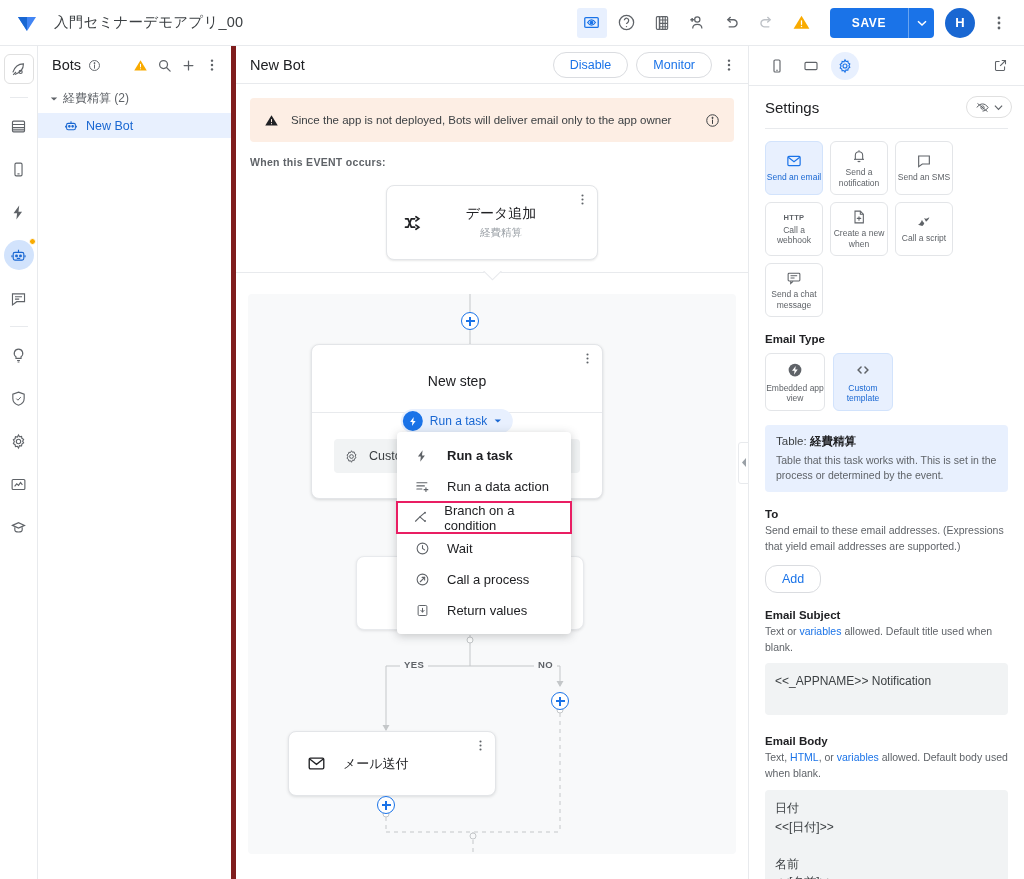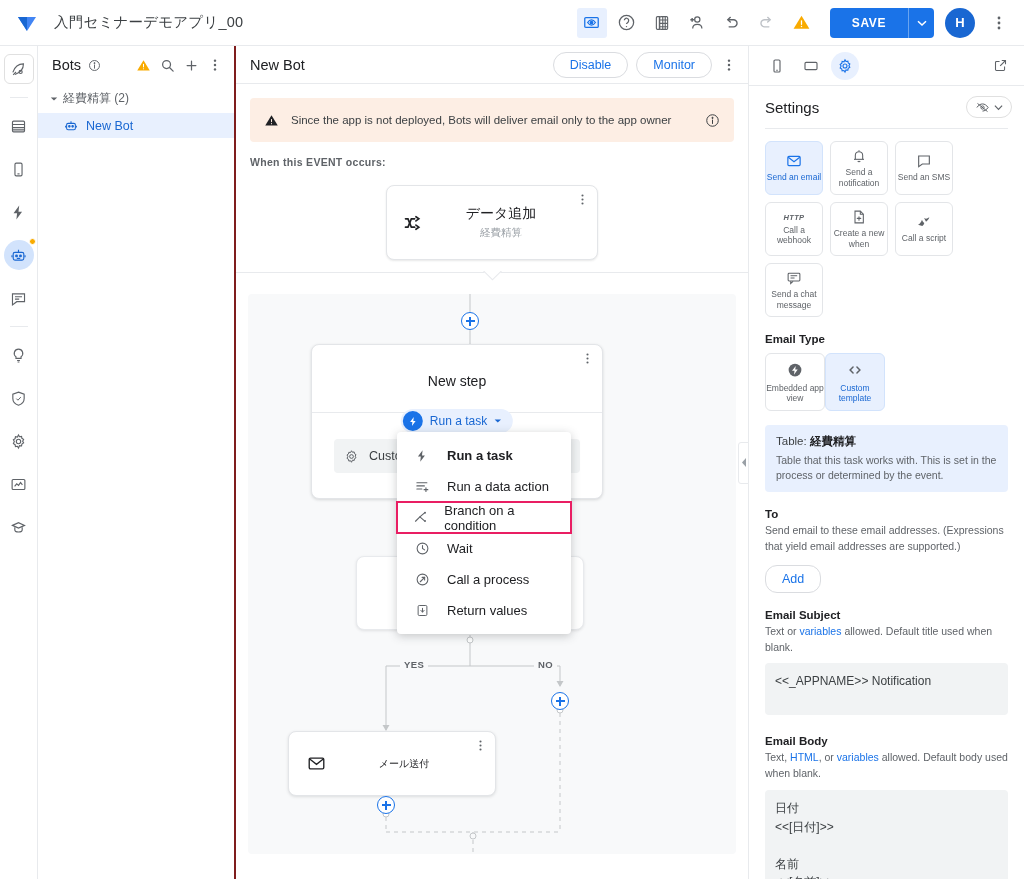--- a/index.html
+++ b/index.html
@@ -58,21 +58,21 @@
   .rail-item.boxed { border: 1px solid #e0e0e0; background:#fff; }
   .rail-item.sel { background: #d2e3fc; color: #1967d2; border-radius: 50%; }
   .rail-dot {
     position: absolute; top: -2px; right: -2px; width: 7px; height: 7px;
     border-radius: 50%; background: #f9ab00; border: 1px solid #fff;
   }
   .rail-sep { width: 18px; height: 1px; background: #e8eaed; margin: 0 0 13px 0; }
 
   
   .bots {
-    width: 198px; flex: 0 0 198px; background: #fff; border-right: 2px solid #7f1d1d;
+    width: 198px; flex: 0 0 198px; background: #fff; border-right: 5px solid #7f1d1d;
     display: flex; flex-direction: column;
   }
   .bots-head { height: 38px; display: flex; align-items: center; padding: 0 8px 0 14px; gap: 2px; }
   .bots-title { font-size: 14.5px; color: #202124; }
   .bots-info { margin-left: 5px; color: #5f6368; display: flex; align-items: center; }
   .bots-head-spacer { flex: 1; }
   .bh-icon { width: 22px; height: 22px; display:flex; align-items:center; justify-content:center; color:#5f6368; cursor:pointer; }
   .bots-group {
     display: flex; align-items: center; gap: 5px; padding: 6px 10px 6px 12px;
     font-size: 12px; color: #5f6368; cursor: pointer;
@@ -170,21 +170,21 @@
     margin: 26px 22px 0 22px; height: 34px; background: #f1f3f4; border-radius: 4px;
     display: flex; align-items: center; padding: 0 10px; gap: 10px; color:#5f6368; cursor:pointer;
   }
   .select-text { font-size: 12.5px; color: #3c4043; flex: 1; }
 
   .mail-card {
     position: absolute; background:#fff; border: 1px solid #e3e5e8; border-radius: 8px;
     box-shadow: 0 1px 3px rgba(60,64,67,.15); display:flex; align-items:center;
   }
   .mail-ico { width: 54px; display:flex; align-items:center; justify-content:center; color:#202124; }
-  .mail-title { flex:1; text-align:center; font-size: 10px; color:#202124; padding-right: 30px; }
+  .mail-title { flex:1; text-align:left; font-size: 13px; color:#202124; padding-right: 30px; }
 
   .branch-label {
     position: absolute; font-size: 9.5px; font-weight: 700; color: #5f6368;
     letter-spacing: .4px; background: #f8f9fa; padding: 0 4px; z-index: 3;
   }
   .ghost-card {
     position: absolute; background:#fff; border: 1px solid #e8eaed; border-radius: 8px;
     box-shadow: 0 1px 3px rgba(60,64,67,.13);
   }
 
@@ -234,27 +234,27 @@
   .action-card {
     width: 58px; height: 54px; border: 1px solid #e3e5e8; border-radius: 6px;
     display:flex; flex-direction: column; align-items:center; justify-content:center;
     gap: 3px; cursor:pointer; background:#fff;
   }
   .action-card.sel { background:#e8f0fe; border-color:#d2e3fc; }
   .action-lbl { font-size: 8.5px; color:#5f6368; text-align:center; line-height: 1.22; }
   .action-card.sel .action-lbl { color:#1967d2; }
   .action-ico { color:#5f6368; display:flex; align-items:center; }
   .action-card.sel .action-ico { color:#1a73e8; }
-  .http-txt { font-size: 7.5px; font-weight:700; color:#5f6368; letter-spacing:.3px;font-style:italic; }
+  .http-txt { font-size: 7.5px; font-weight:700; color:#5f6368; letter-spacing:.3px; }
 
   .field-label { font-size: 11.5px; font-weight: 700; color:#202124; margin-top: 16px; }
   .field-help { font-size: 10.5px; color:#5f6368; margin-top: 3px; line-height: 1.5; }
   .lnk { color:#1a73e8; }
 
-  .type-grid { display:flex; margin-top: 8px; }
+  .type-grid { display:flex; gap: 8px; margin-top: 8px; }
   .type-card {
     width: 60px; height: 58px; border:1px solid #e3e5e8; border-radius:6px;
     display:flex; flex-direction:column; align-items:center; justify-content:center; gap:4px;
     cursor:pointer; background:#fff;
   }
   .type-card.sel { background:#e8f0fe; border-color:#d2e3fc; }
   .type-lbl { font-size: 8.5px; color:#5f6368; text-align:center; line-height:1.22; }
   .type-card.sel .type-lbl { color:#1967d2; }
 
   .table-note {

